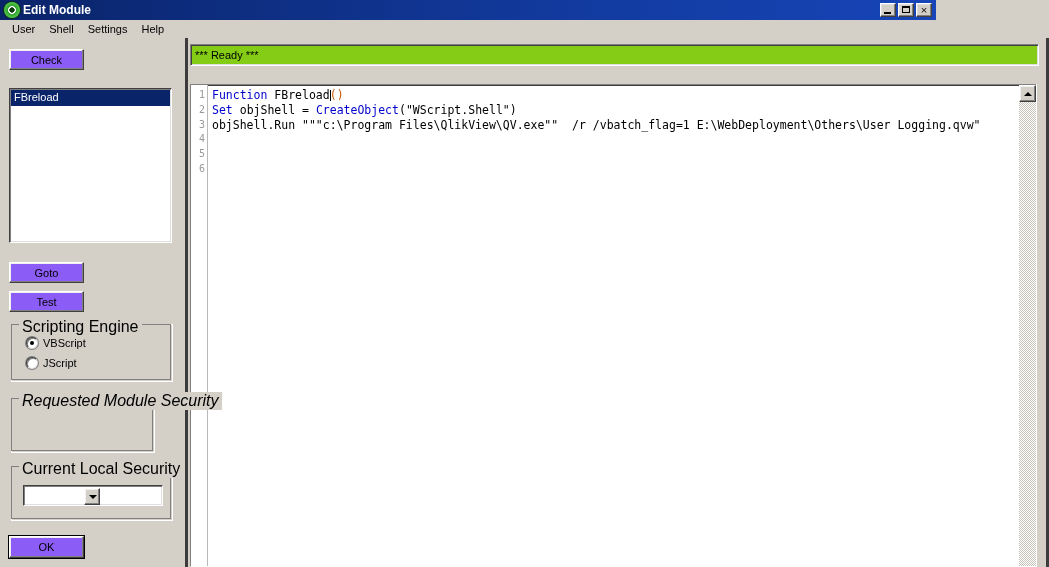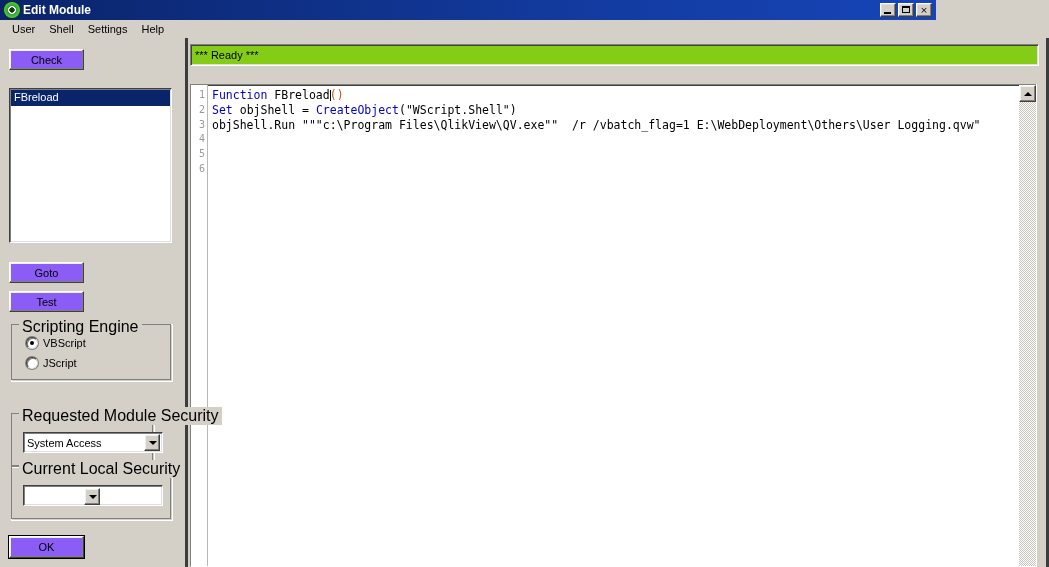--- a/index.html
+++ b/index.html
@@ -200,21 +200,21 @@
     position: absolute;
     top: -7px; left: 7px;
     background: #d4d0c8;
     padding: 0 3px;
     font-size: 16px;
     color: #000;
     white-space: nowrap;
     z-index: 2;
   }
   #gb-engine   { left:11px; top:286px; width:162px; height:58px; }
-  #gb-reqsec   { left:11px; top:375px; width:144px; height:55px; }
+  #gb-reqsec   { left:11px; top:360px; width:144px; height:55px;font-style:italic; }
   #gb-locsec   { left:11px; top:428px; width:162px; height:55px; }
 
   
   .radio-row {
     position: absolute;
     display: flex;
     align-items: center;
     font-size: 11px;
     color: #000;
     cursor: default;
@@ -442,24 +442,20 @@
         <span>VBScript</span>
       </div>
       <div class="radio-row" style="left:14px; top:32px;">
         <span class="radio-mark"></span>
         <span>JScript</span>
       </div>
     </div>
 
     <div class="groupbox" id="gb-reqsec">
       <div class="gb-title">Requested Module Security</div>
-      <div class="combo" style="left:11px; top:18px; width:140px;">
-        <span class="val">System Access</span>
-        <span class="arrowbtn"></span>
-      </div>
     </div>
 
     <div class="groupbox" id="gb-locsec">
       <div class="gb-title">Current Local Security</div>
       <div class="combo" style="left:11px; top:18px; width:140px;flex-direction:column;">
         <span class="val">Only Safe Mode</span>
         <span class="arrowbtn"></span>
       </div>
     </div>
 

